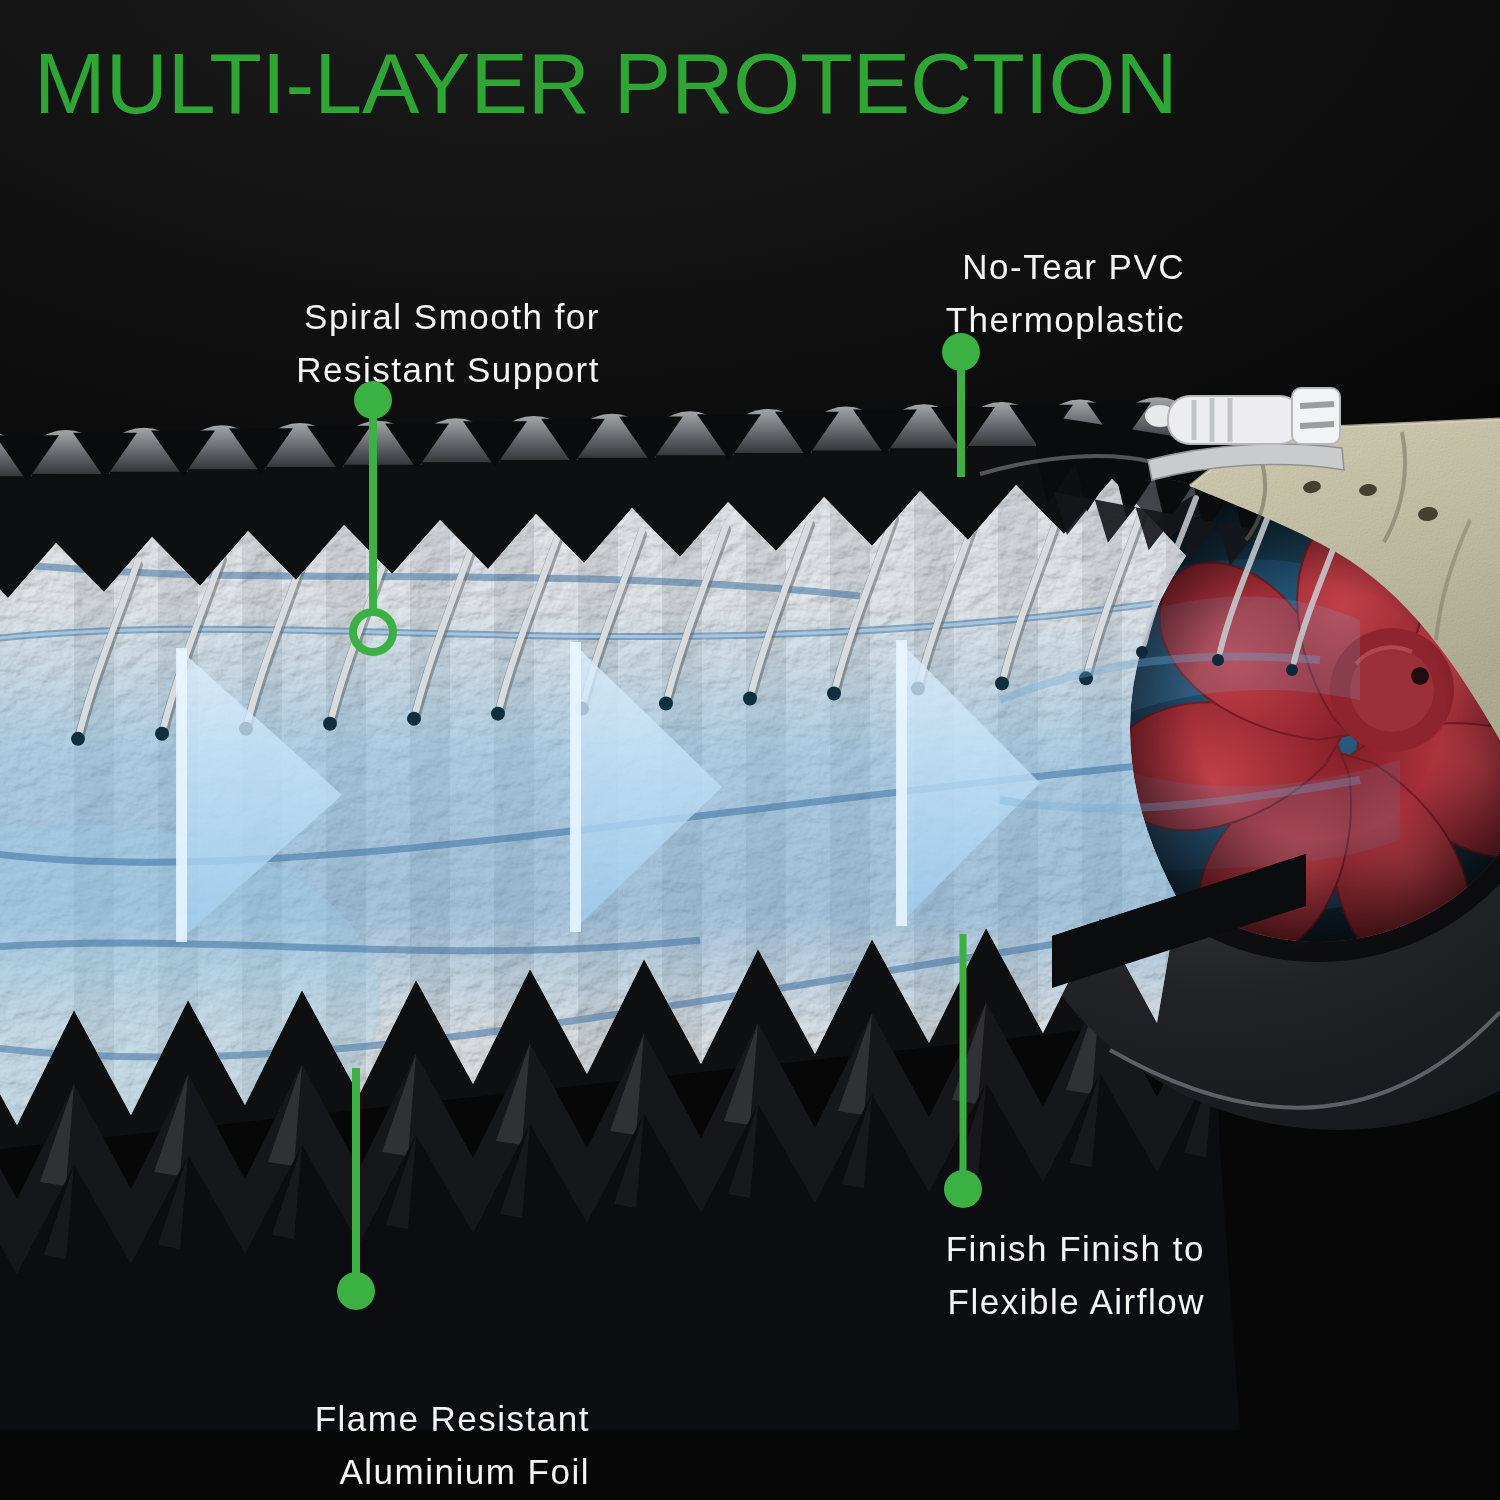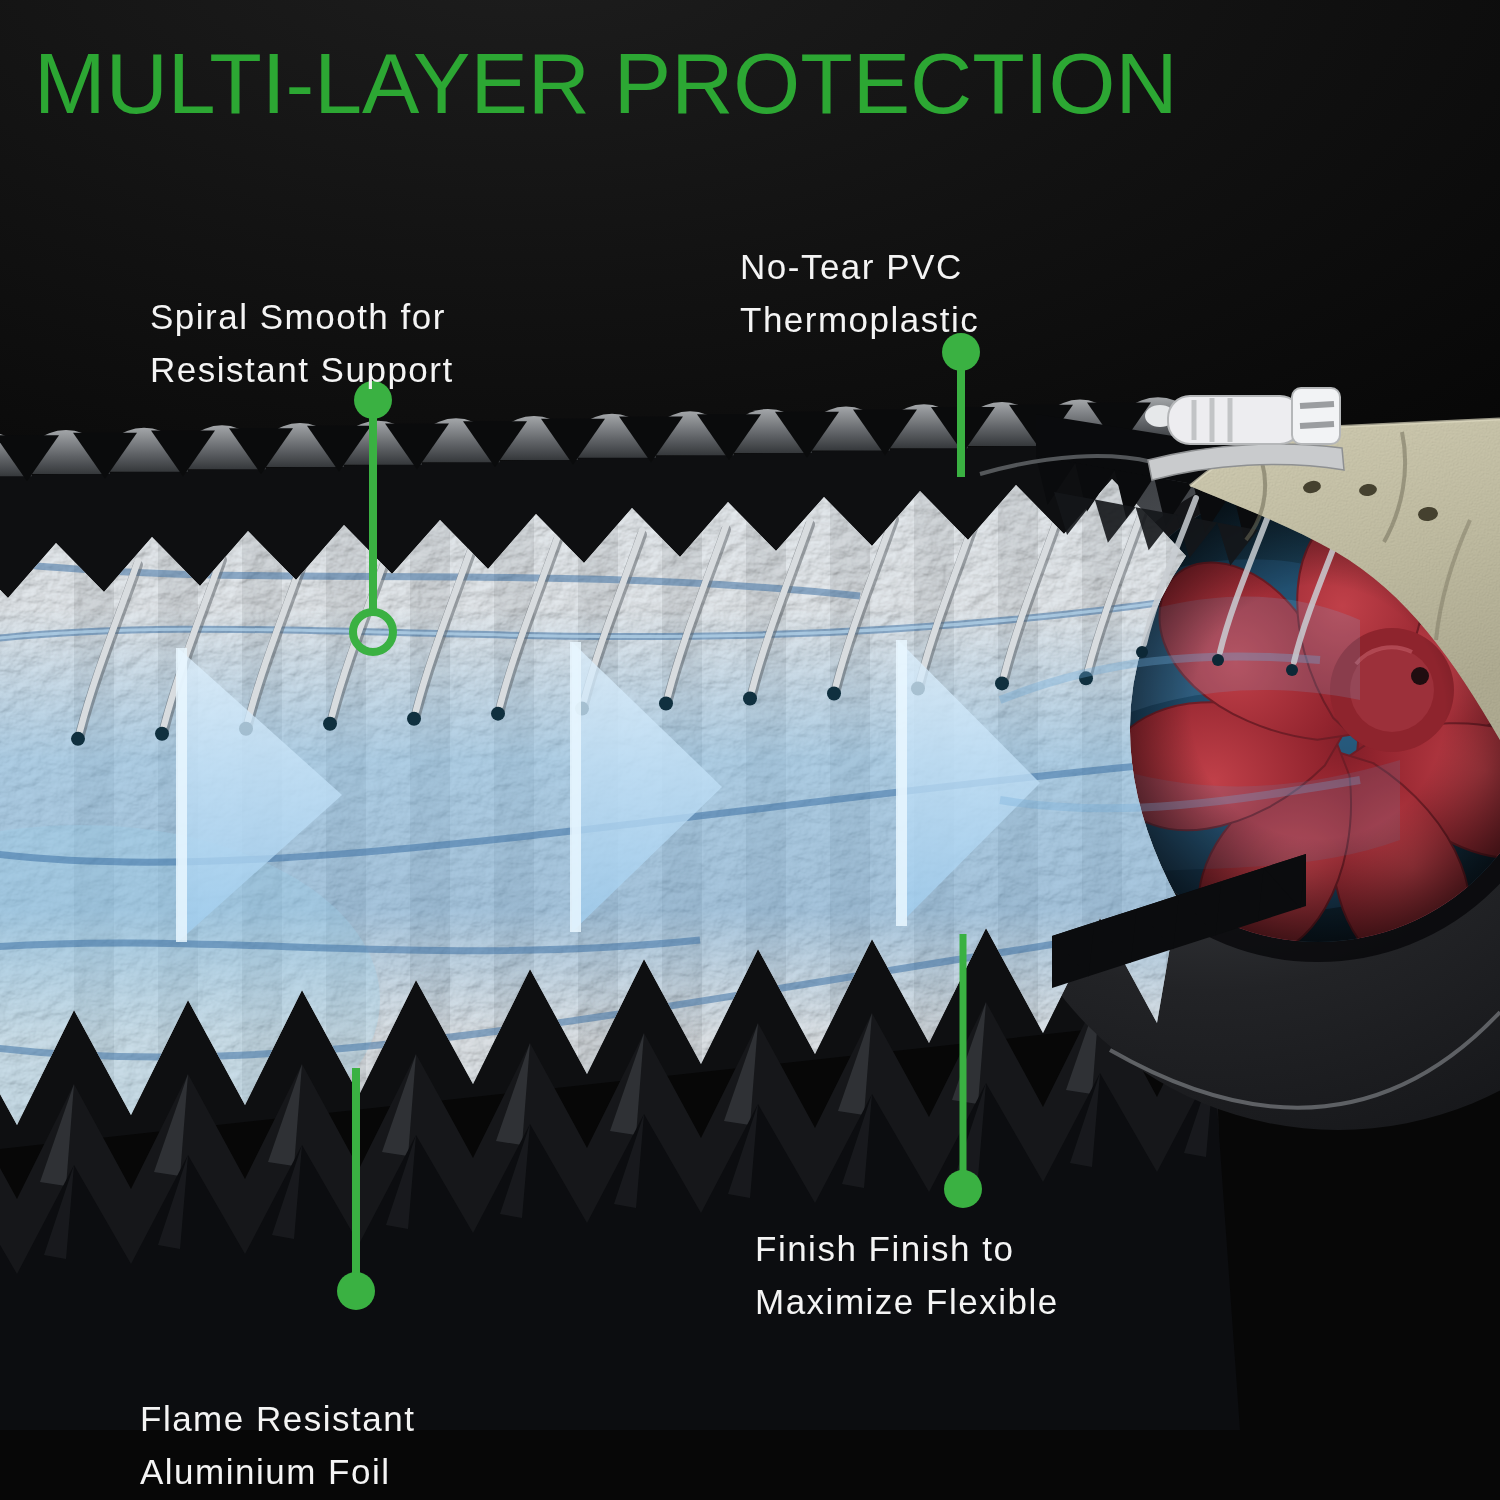--- a/index.html
+++ b/index.html
@@ -8,21 +8,21 @@
     background:radial-gradient(1400px 720px at 35% -5%, #1e1e1e 0%, #121212 50%, #070707 100%);
     font-family:"Liberation Sans",sans-serif;
   }
   svg.scene{position:absolute;left:0;top:0;width:1500px;height:1500px;}
   .title{
     position:absolute;left:28px;top:32px;margin:6px;
     font-size:86px;font-weight:400;line-height:1.05;letter-spacing:0px;
     color:var(--title_green,#2ca733);white-space:nowrap;
   }
   .callout{
-    position:absolute;text-align:left;
+    position:absolute;text-align:right;
     color:var(--label_white,#f4f4f4);
     font-size:35px;line-height:53px;font-weight:400;letter-spacing:1.5px;
   }
   #co-spiral{left:150px;top:290px;width:450px;}
   #co-pvc{left:740px;top:240px;width:445px;}
   #co-foil{left:140px;top:1392px;width:450px;}
   #co-smooth{left:755px;top:1222px;width:450px;}
 </style>
 </head>
 <body>
@@ -366,15 +366,15 @@
   <div class="callout" id="co-pvc">
     <div>No-Tear PVC</div>
     <div>Thermoplastic</div>
   </div>
   <div class="callout" id="co-foil">
     <div>Flame Resistant</div>
     <div>Aluminium Foil</div>
   </div>
   <div class="callout" id="co-smooth">
     <div>Finish Finish to</div>
-    <div>Maximize Flexible</div>
+    <div>Flexible Airflow</div>
   </div>
 </div>
 
 </body></html>

